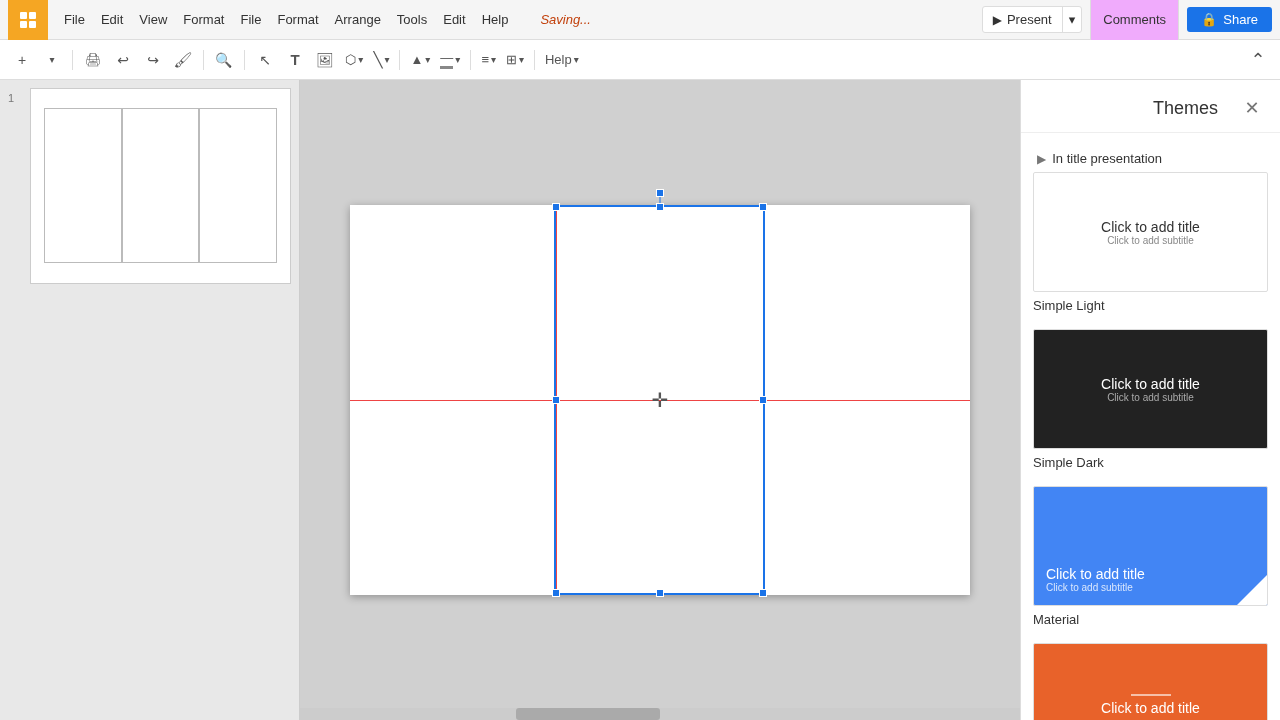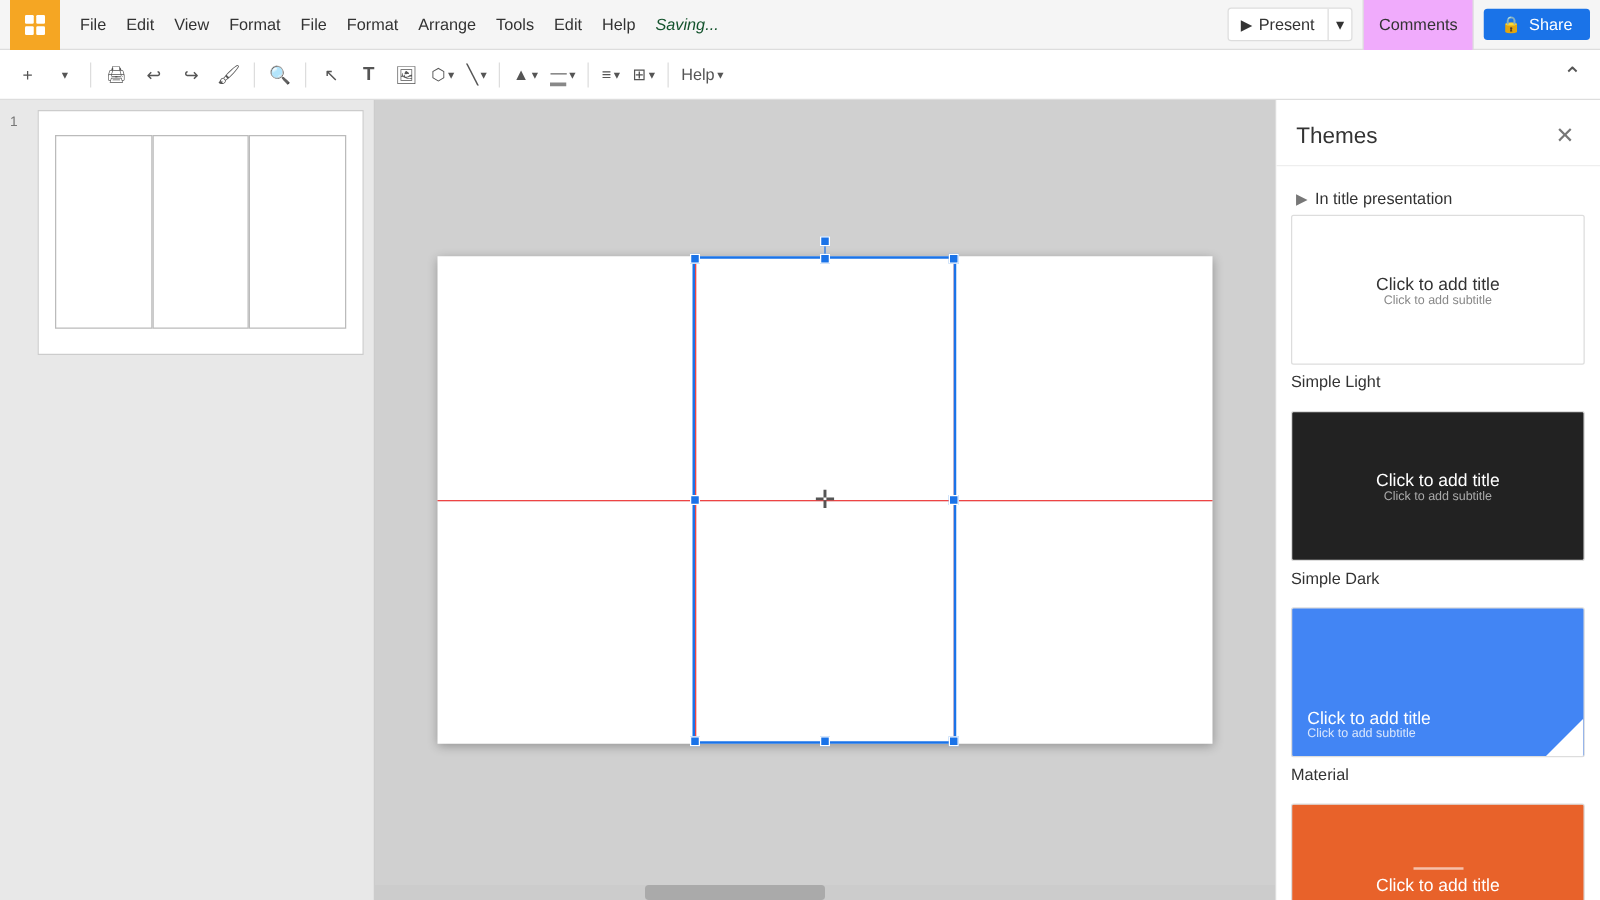--- a/index.html
+++ b/index.html
@@ -25,23 +25,23 @@
     }
     #app-logo svg { width: 24px; height: 24px; }
     .menu-item {
       padding: 4px 8px;
       font-size: 13px;
       color: #333;
       cursor: pointer;
       border-radius: 3px;
     }
     .saving-text {
-      margin-left: 8px;
-      font-size: 13px;
-      color: #14532d;
+      margin-left: 24px;
+      font-size: 13px;
+      color: #c2410c;
       font-style: italic;
     }
     .top-right-buttons {
       margin-left: auto;
       display: flex;
       align-items: center;
       gap: 8px;
     }
     .present-btn {
       display: flex;
@@ -276,23 +276,24 @@
       width: 260px;
       background: white;
       border-left: 1px solid #ddd;
       display: flex;
       flex-direction: column;
       overflow: hidden;
     }
     #themes-header {
       display: flex;
       align-items: center;
-      justify-content: space-between;
+      justify-content: flex-end;
       padding: 16px 16px 12px 16px;
       border-bottom: 1px solid #eee;
+      gap: 22px;
     }
     #themes-title {
       font-size: 18px;
       font-weight: 500;
       color: #333;
     }
     #themes-close {
       width: 24px; height: 24px;
       display: flex; align-items: center; justify-content: center;
       cursor: pointer;

